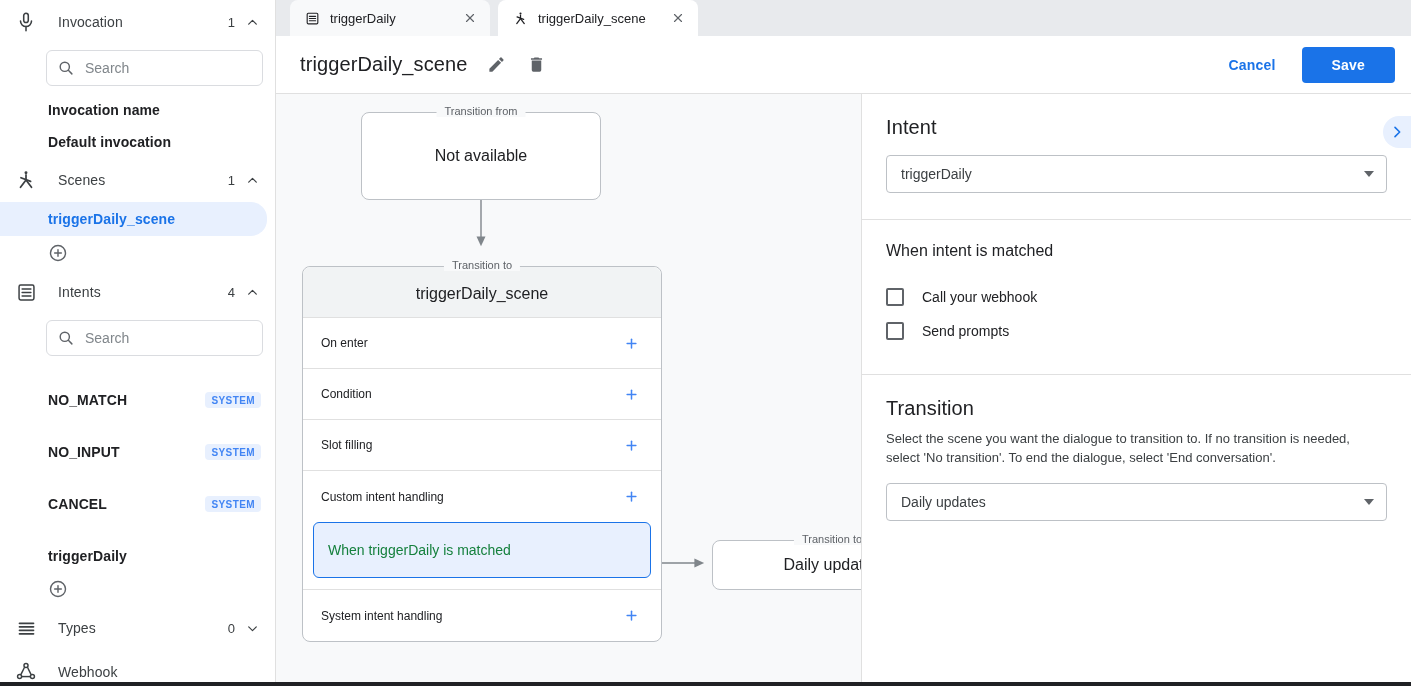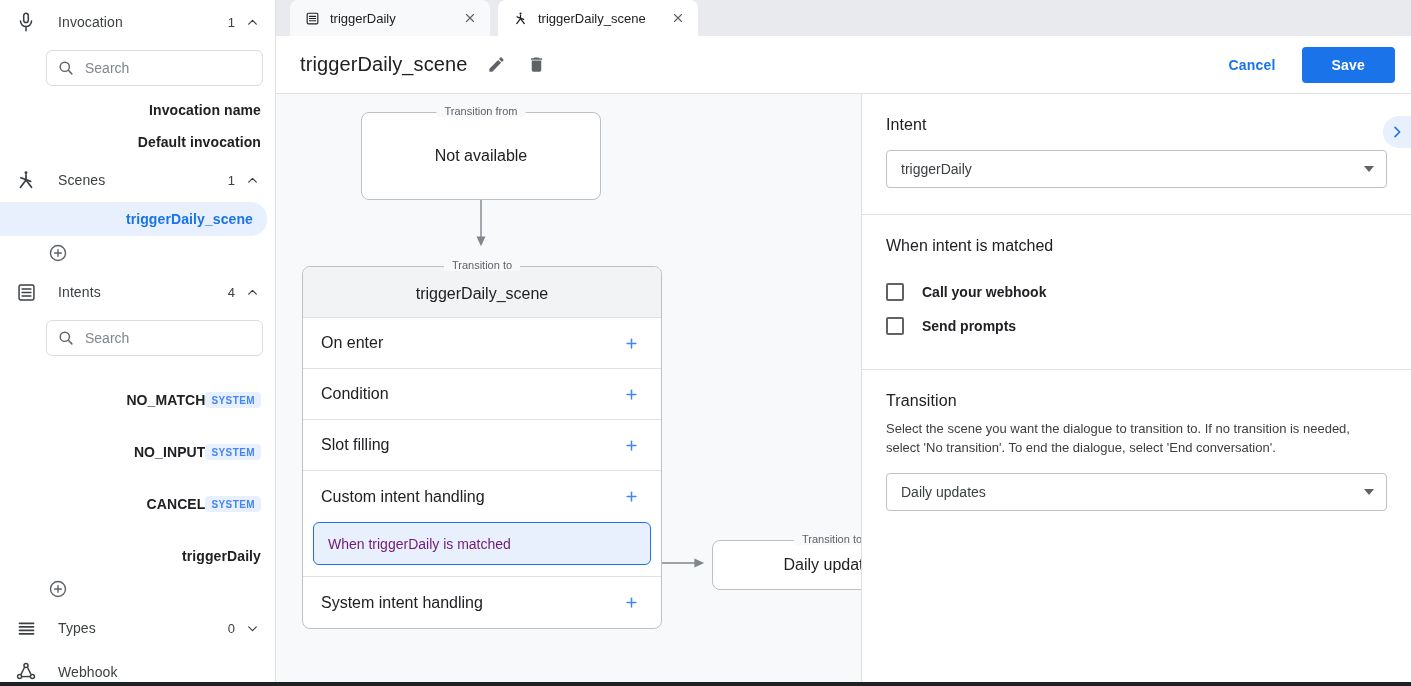--- a/index.html
+++ b/index.html
@@ -37,24 +37,23 @@
   }
   .sb-search .mag { width: 18px; height: 18px; color: #5f6368; margin-right: 10px; flex:0 0 18px;}
   .sb-search input {
     border: 0; outline: 0; font-size: 14px; color: #3c4043;
     font-family: "Liberation Sans", sans-serif; width: 100%; background: transparent;
   }
   .sb-search input::placeholder { color: #80868b; }
 
   .sb-item {
     display: flex; align-items: center; height: 32px;
-    padding-left: 20px; padding-right: 14px;
+    padding-left: 48px; padding-right: 14px;
     font-size: 14px; font-weight: bold; color: #202124; cursor: pointer;
     letter-spacing: .1px;
-    text-align: right;
   }
   .sb-item.spaced { margin-top: 20px; }
   .sb-item.selected {
     background: #e8f0fe; color: #1a73e8;
     border-top-right-radius: 16px; border-bottom-right-radius: 16px;
     margin-right: 8px; height: 34px;
   }
   .sb-item .nm { flex: 1; }
   .badge {
     font-size: 10px; font-weight: bold; color: #4285f4; background: #e8f0fe;
@@ -123,58 +122,58 @@
   .scene-head {
     background: #f1f3f4; border-top-left-radius: 8px; border-top-right-radius: 8px;
     padding: 18px 0 14px 0; text-align: center; border-bottom: 1px solid #e0e0e0;
   }
   .scene-head .nm { font-size: 16px; color: #202124; }
   .scene-head .sub { font-size: 11px; color: #5f6368; margin-top: 5px; }
   .scene-row {
     height: 51px; display: flex; align-items: center; padding: 0 22px 0 18px;
     border-bottom: 1px solid #e0e0e0; cursor: pointer;
   }
-  .scene-row .lbl { flex: 1; font-size: 16px; color: #202124; }
+  .scene-row .lbl { flex: 1; font-size: 12px; color: #202124; }
   .plus { width: 16px; height: 16px; color: #4285f4; display:flex;align-items:center;justify-content:center;}
   .handler-wrap { padding: 0 10px 11px 10px; border-bottom: 1px solid #e0e0e0; }
   .handler {
     background: #e8f0fe; border: 1px solid #1a73e8; border-radius: 6px;
-    height: 43px; display: flex; align-items: center; padding-left: 14px;
-    font-size: 14px; color: #701a75; cursor: pointer;
+    height: 56px; display: flex; align-items: center; padding-left: 14px;
+    font-size: 14px; color: #15803d; cursor: pointer;
   }
   .scene-row.last { border-bottom: 0; }
 
   .node-target {
     left: 436px; top: 446px; width: 240px; height: 50px;
     display: flex; align-items: center; justify-content: center;
   }
   .node-target .txt { font-size: 16px; color: #202124; white-space: nowrap; }
 
   .cv-svg { position: absolute; inset: 0; width: 100%; height: 100%; pointer-events: none; }
 
   
   .panel { flex: 1; background: #fff; position: relative; overflow: hidden; }
   .panel-sec { padding: 22px 24px 26px 24px; border-bottom: 1px solid #e0e0e0; }
   .panel-sec.nb { border-bottom: 0; }
-  .p-title { font-size: 16px; color: #202124; letter-spacing: .1px; }
+  .p-title { font-size: 20px; color: #202124; letter-spacing: .1px; }
   .p-desc { font-size: 13px; color: #3c4043; line-height: 19px; margin-top: 9px; }
   .select {
     margin-top: 16px; height: 38px; border: 1px solid #bdc1c6; border-radius: 4px;
     display: flex; align-items: center; padding: 0 12px 0 14px; background: #fff; cursor: pointer;
   }
   .select .v { flex: 1; font-size: 14px; color: #3c4043; }
   .caret { width: 0; height: 0; border-left: 5px solid transparent; border-right: 5px solid transparent;
            border-top: 6px solid #5f6368; }
   .p-sub { font-size: 16px; color: #202124; margin-bottom: 20px; }
   .ck-row { display: flex; align-items: center; height: 34px; cursor: pointer; }
   .ck {
     width: 18px; height: 18px; border: 2px solid #5f6368; border-radius: 2px;
     margin-right: 18px; flex: 0 0 18px; background: #fff;
   }
-  .ck-lbl { font-size: 14px; font-weight: bold; color: #202124; }
+  .ck-lbl { font-size: 14px; font-weight: normal; color: #202124; }
 
   .edge-btn {
     position: absolute; right: 0; top: 22px; width: 28px; height: 32px;
     background: #e8f0fe; border-top-left-radius: 16px; border-bottom-left-radius: 16px;
     display: flex; align-items: center; justify-content: center; color: #1a73e8; cursor: pointer;
   }
   .bottom-bar { position: absolute; left:0; bottom: 0; width: 1411px; height: 4px; background: #202124; }
 </style>
 </head>
 <body>

